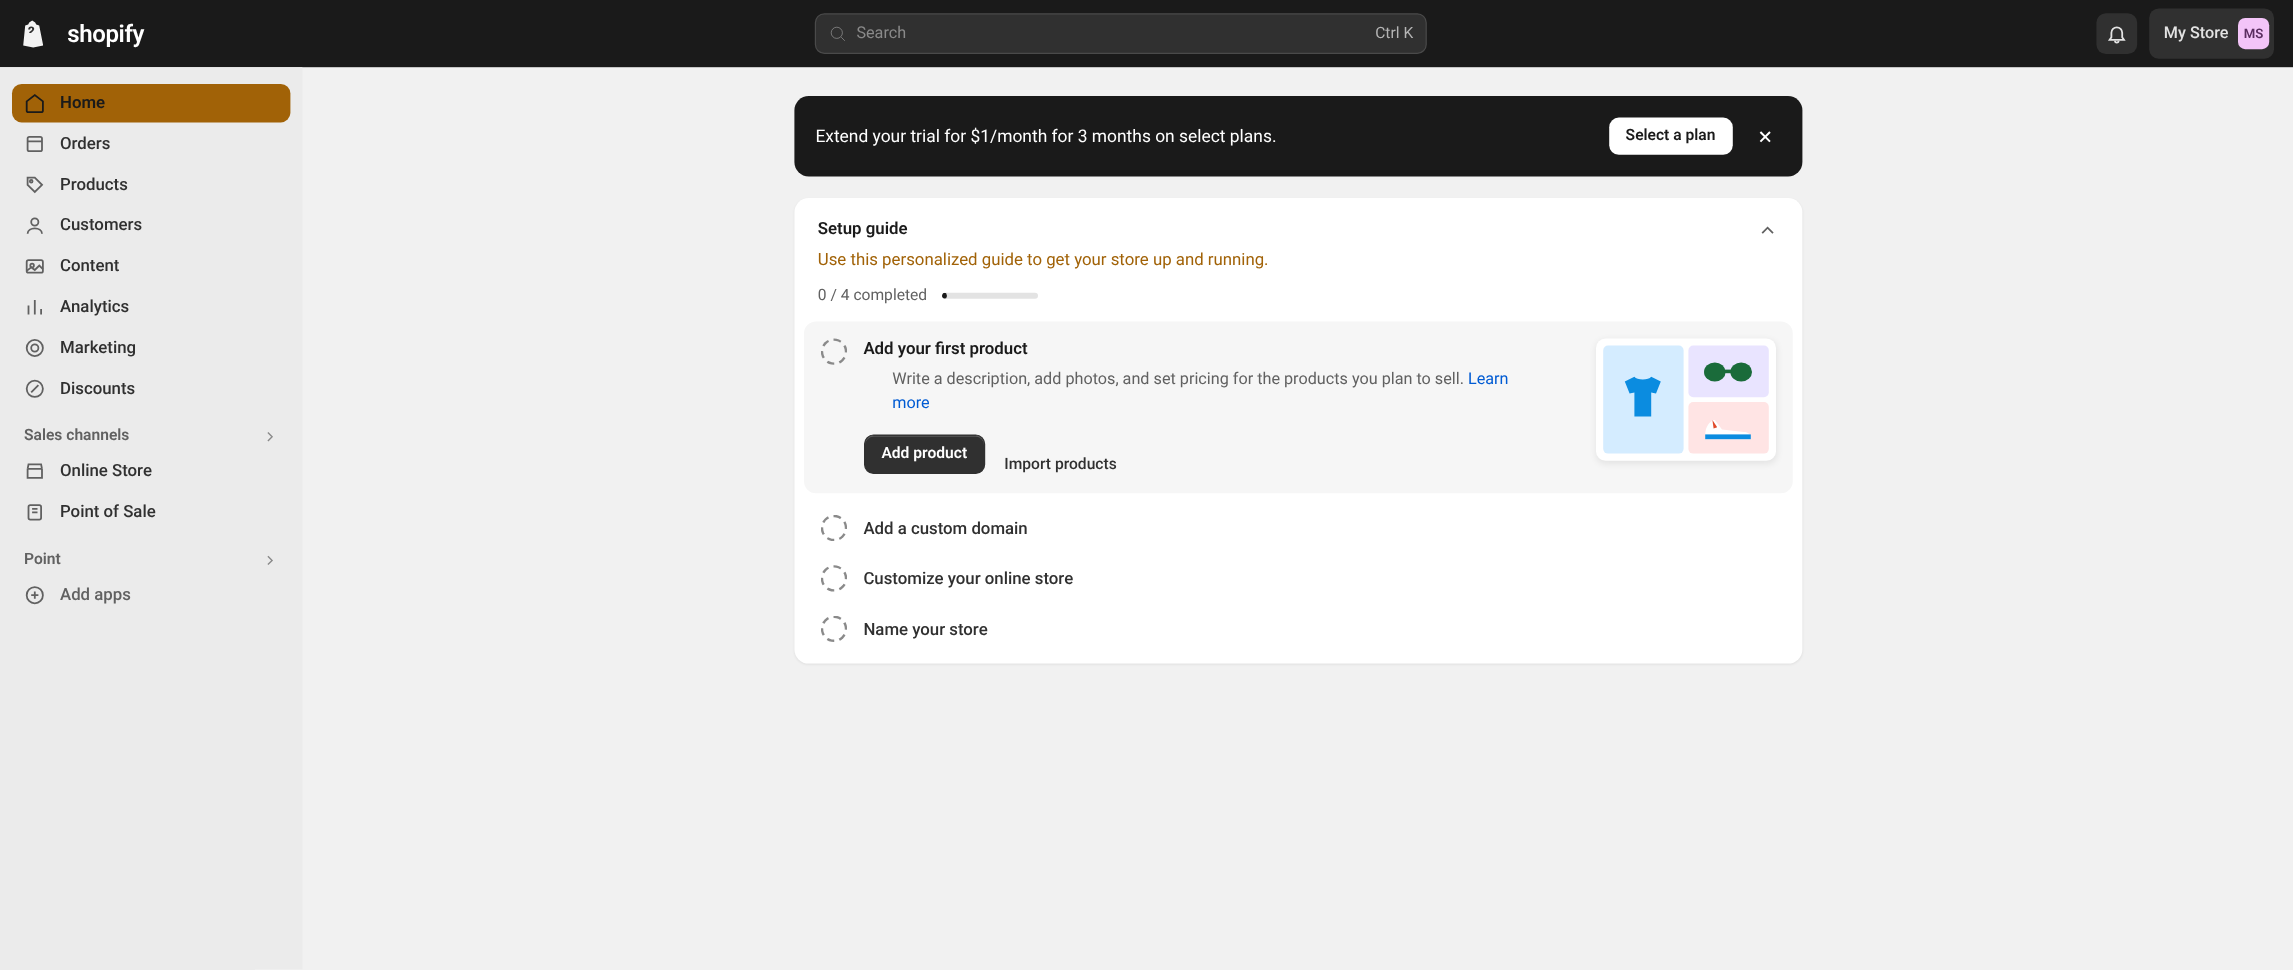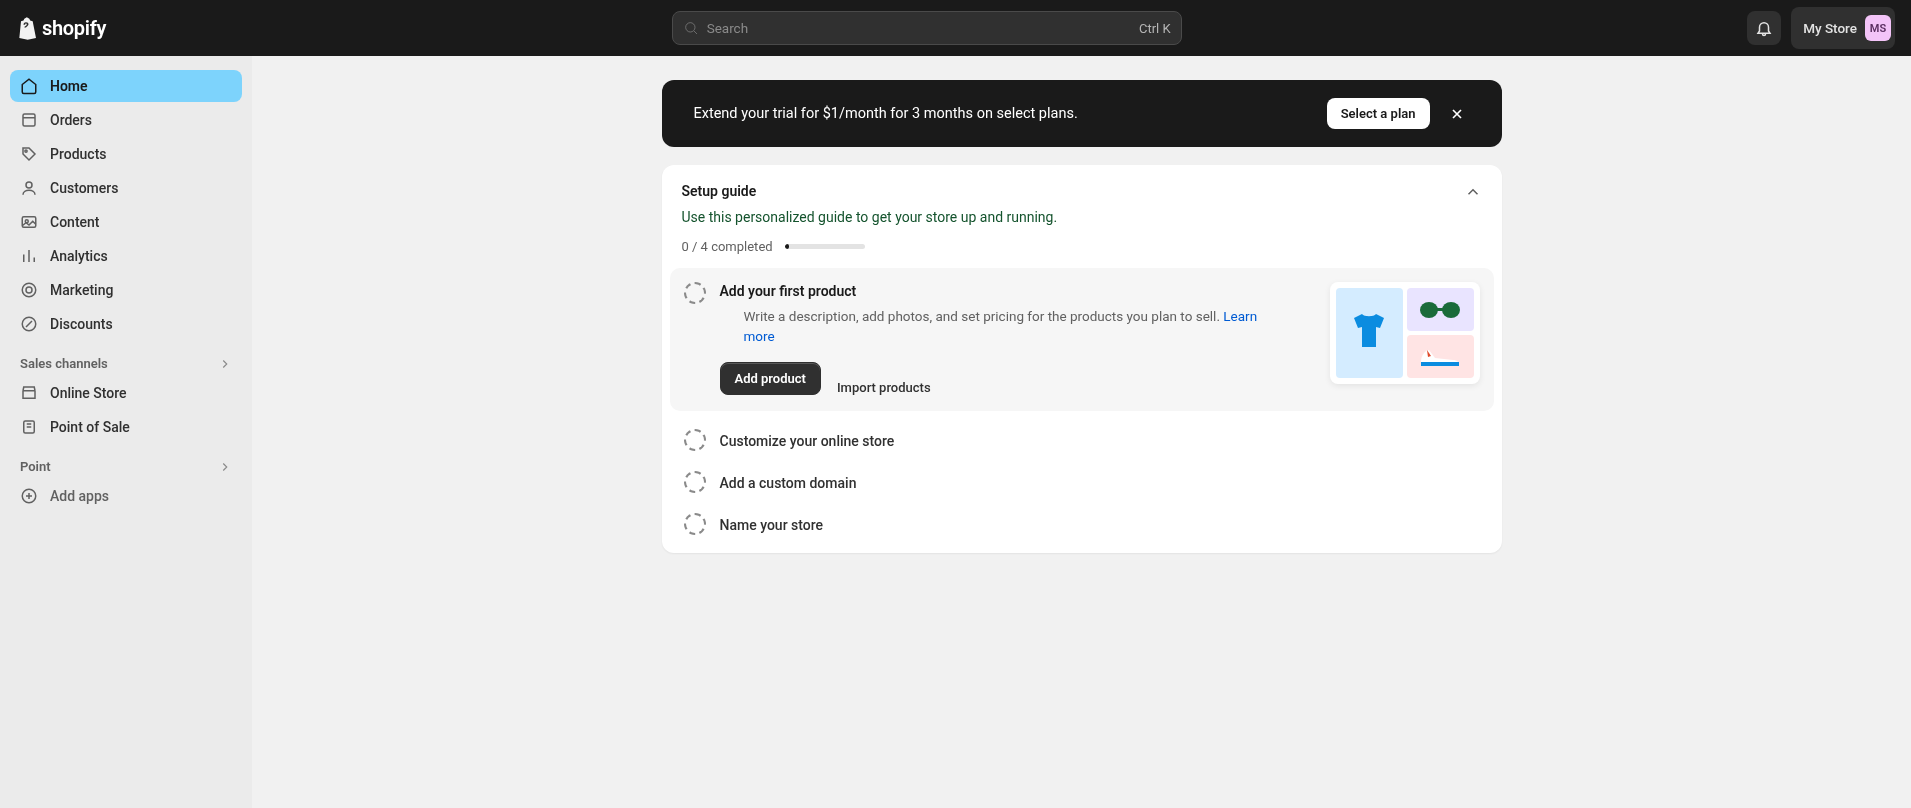--- a/index.html
+++ b/index.html
@@ -8,21 +8,21 @@
 
 .topbar {
   height: 56px;
   background: #1a1a1a;
   display: flex;
   align-items: center;
   padding: 0 16px;
   gap: 16px;
 }
 .logo {
-  display: flex; align-items: center; gap: 6px; color: #fff;
+  display: flex; align-items: center; gap: 20px; color: #fff;
 }
 .logo svg { width: 20px; height: 24px; }
 .logo-text { font-weight: 600; font-size: 20px; color: #fff; letter-spacing: -0.3px;}
 .search-wrap {
   flex: 1;
   display: flex;
   justify-content: center;
 }
 .searchbar {
   width: 510px;
@@ -59,57 +59,57 @@
 .app-body { display:flex; height: calc(100% - 56px); }
 .sidebar {
   width: 252px; background:#ebebeb; padding: 14px 10px;
   display:flex; flex-direction:column; gap: 2px;
 }
 .nav-item {
   display:flex; align-items:center; gap:12px;
   height: 32px; padding: 0 10px; border-radius: 8px;
   font-size: 14px; font-weight:500; color:#303030;
 }
-.nav-item.active { background:#7dd3fc; font-weight:600; color:#1a1a1a; }
+.nav-item.active { background:#a16207; font-weight:600; color:#1a1a1a; }
 .nav-item svg { width:18px; height:18px; stroke:#616161; fill:none; stroke-width:2;}
 .nav-item.active svg { stroke:#1a1a1a; }
 .section-header {
   display:flex; align-items:center; justify-content:space-between;
   padding: 14px 10px 4px; font-size:13px; font-weight:600; color:#616161;
 }
 .section-header svg { width:14px; height:14px; stroke:#8a8a8a; fill:none; stroke-width:2;}
 
 .main {
   flex:1; overflow-y:auto; padding: 24px 0;
   display:flex; flex-direction:column; align-items:center;
 }
 .content-col { width: 840px; display:flex; flex-direction:column; gap:18px;}
 
 
 .banner {
-  background:#1a1a1a; border-radius:12px; padding: 18px 32px;
+  background:#1a1a1a; border-radius:12px; padding: 18px 18px;
   display:flex; align-items:center; justify-content:space-between; gap:16px;
 }
 .banner-text { color:#fff; font-size:14.5px; }
 .banner-actions { display:flex; align-items:center; gap:14px;}
 .btn-white {
   background:#fff; color:#1a1a1a; border-radius:8px; padding:8px 14px;
   font-size:13px; font-weight:600; border:none;
 }
 .close-x { width:26px; height:26px; display:flex; align-items:center; justify-content:center; color:#fff;}
 .close-x svg { width:16px; height:16px; stroke:#fff; stroke-width:2.5; fill:none;}
 
 
 .card {
   background:#fff; border-radius:12px; box-shadow:0 1px 2px rgba(0,0,0,0.06);
   overflow:hidden;
 }
 .card-header { padding: 18px 20px 8px; display:flex; justify-content:space-between;}
 .card-title { font-size:14px; font-weight:600; color:#1a1a1a;}
-.card-sub { padding: 0 20px 6px; font-size:14px; color:#14532d;}
+.card-sub { padding: 0 20px 6px; font-size:14px; color:#a16207;}
 .progress-row { padding: 8px 20px 14px; display:flex; align-items:center; gap:12px; font-size:13px; color:#616161;}
 .progress-bar { width: 80px; height:5px; border-radius:3px; background:#e3e3e3; position:relative; overflow:hidden;}
 .progress-bar::before { content:""; position:absolute; left:0; top:0; bottom:0; width:5%; background:#1a1a1a; border-radius:3px;}
 
 .task-block { margin: 0 8px 8px; border-radius:10px;}
 .task-block.expanded { background:#f6f6f6; padding: 14px 14px 16px;}
 .task-row { display:flex; gap:14px; align-items:flex-start;}
 .task-circle {
   width:22px; height:22px; border-radius:50%; border:2px dashed #8a8a8a; flex-shrink:0;
 }
@@ -330,25 +330,25 @@
                   <rect x="6" y="18" width="38" height="4" fill="#0b8ce0"></rect>
                   <path fill="#e04a2b" d="M12 6l4 6-3 1z"></path>
                 </svg>
               </div>
             </div>
           </div>
         </div>
 
         <div class="task-collapsed">
           <div class="task-circle"></div>
-          <div class="task-title">Customize your online store</div>
+          <div class="task-title">Add a custom domain</div>
         </div>
         <div class="task-collapsed">
           <div class="task-circle"></div>
-          <div class="task-title">Add a custom domain</div>
+          <div class="task-title">Customize your online store</div>
         </div>
         <div class="task-collapsed" style="padding-bottom:18px;">
           <div class="task-circle"></div>
           <div class="task-title">Name your store</div>
         </div>
 
       </div>
     </div>
   </div>
 </div>

